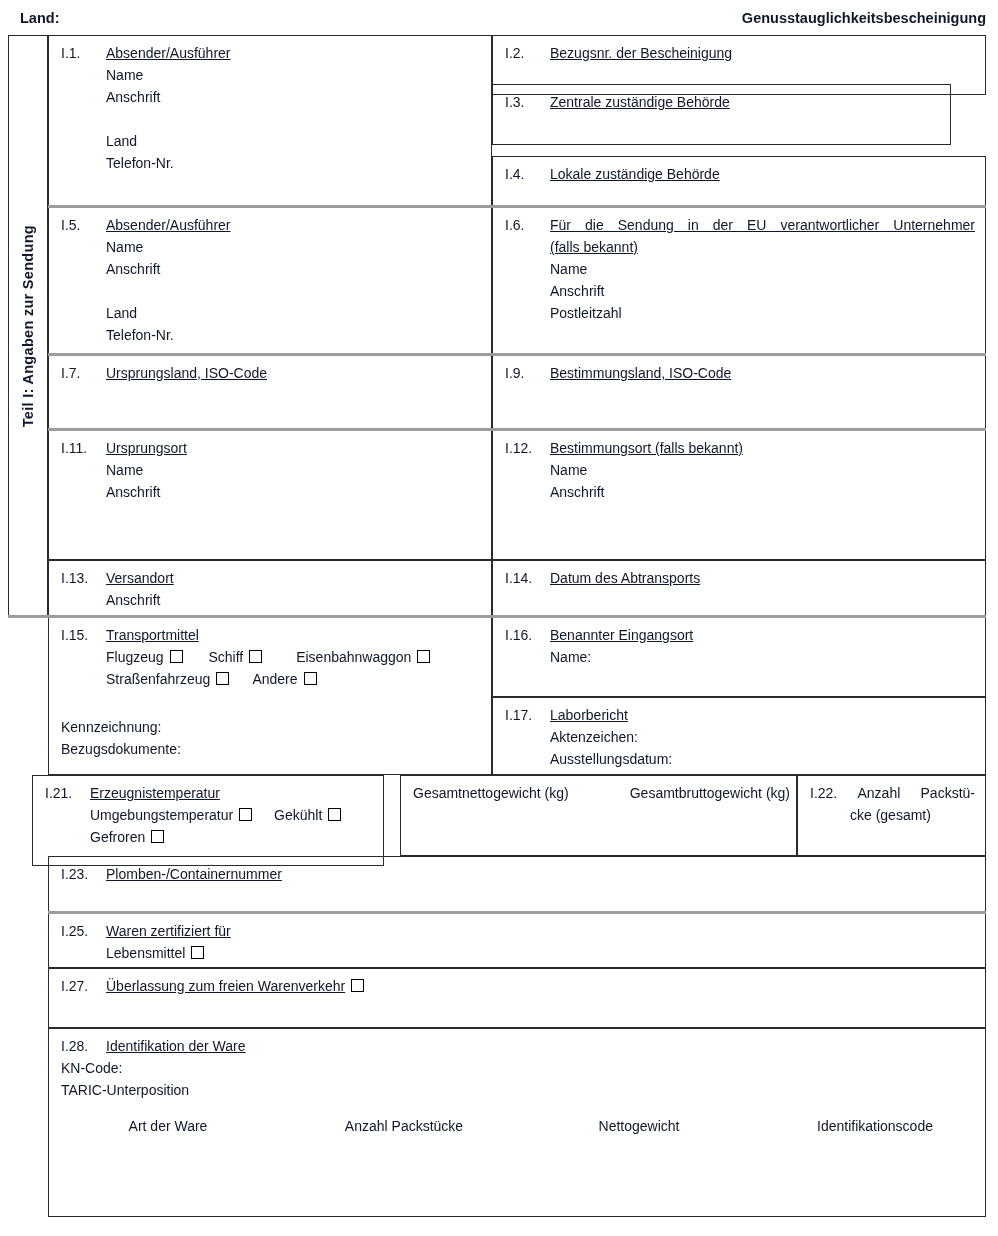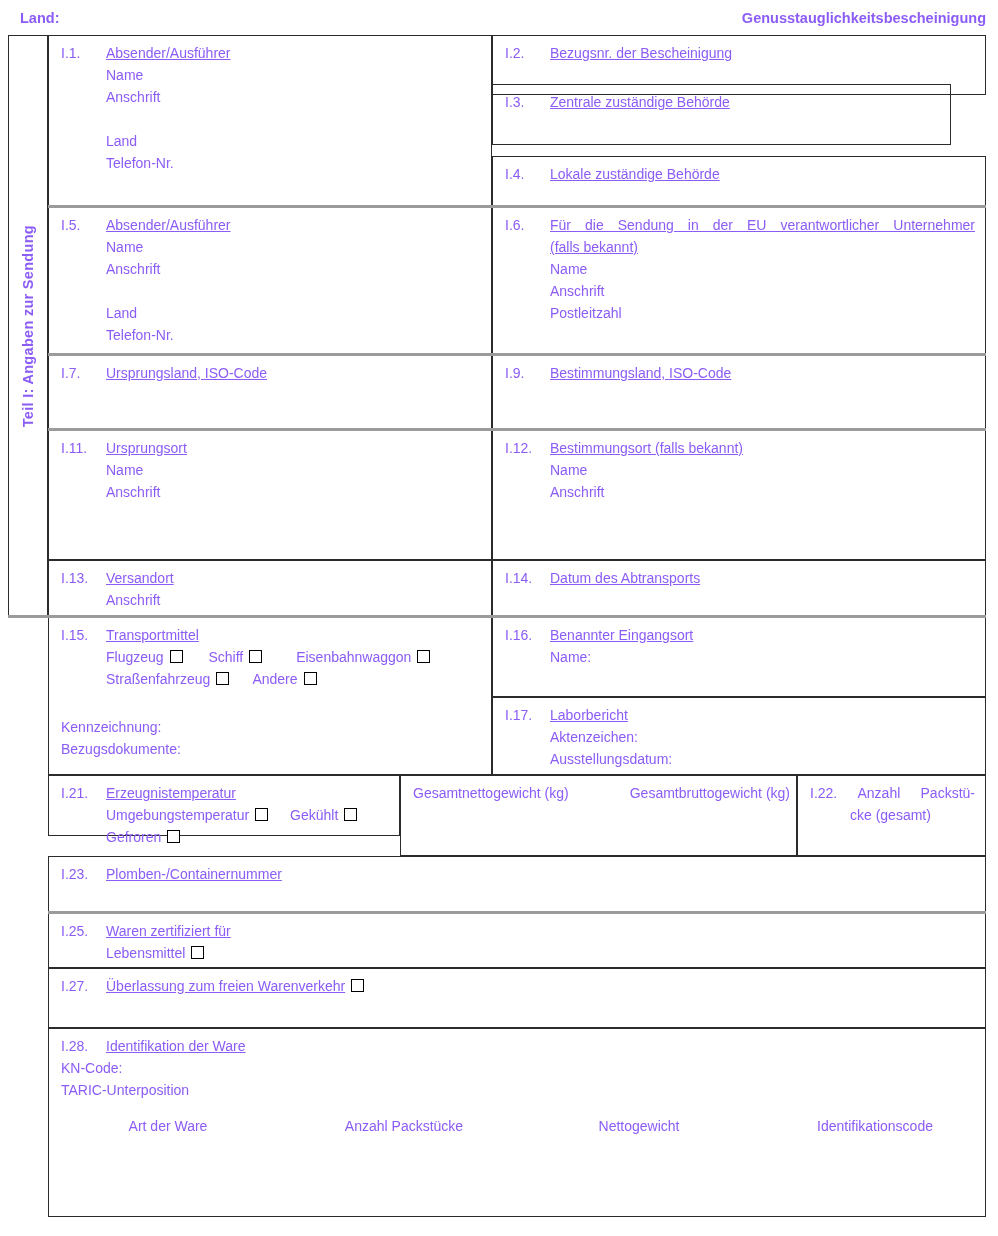--- a/index.html
+++ b/index.html
@@ -1,21 +1,21 @@
 <!DOCTYPE html>
 <html><head>
 <meta charset="utf-8">
 <style>
   html,body{margin:0;padding:0;background:#ffffff;}
   #page{
     position:relative;
     width:998px;height:1236px;
     background:#ffffff;
     font-family:"Liberation Sans","DejaVu Sans",sans-serif;
-    font-size:14px;line-height:22px;color:#8b5cf6;
+    font-size:14px;line-height:22px;color:#0f172a;
     overflow:hidden;
   }
   .hdr{position:absolute;top:7px;font-weight:bold;font-size:14.5px;white-space:nowrap;}
   #country{left:20px;}
   #doctitle{right:12px;}
   .cell{
     position:absolute;box-sizing:border-box;
     border:1px solid #2b2b2b;
     padding:6px 10px 13px 12px;
     background:transparent;
@@ -187,21 +187,21 @@
   </div>
   <div class="cell" style="left:492px;top:697px;width:494px;height:78px">
     <div class="fline">
       <span class="no">I.17.</span>
       <span class="ft">Laborbericht</span>
     </div>
     <div class="sub">Aktenzeichen:</div>
     <div class="sub">Ausstellungsdatum:</div>
   </div>
 
-  <div class="cell" style="left:48px;top:775px;width:352px;height:61px">
+  <div class="cell" style="left:32px;top:775px;width:352px;height:91px">
     <div class="fline">
       <span class="no">I.21.</span>
       <span class="ft">Erzeugnistemperatur</span>
     </div>
     <div class="sub">
       <span class="item" style="margin-right:18px"><span>Umgebungstemperatur</span><span class="cb"></span></span>
       <span class="item"><span>Gekühlt</span><span class="cb"></span></span>
     </div>
     <div class="sub">
       <span class="item"><span>Gefroren</span><span class="cb"></span></span>

